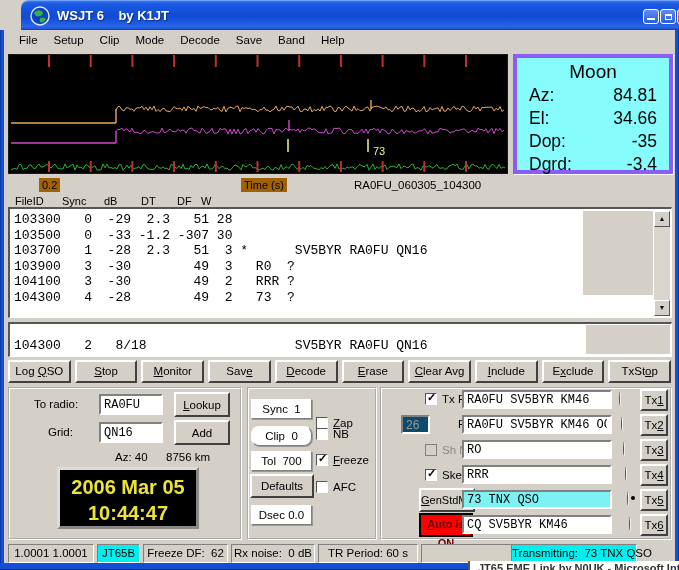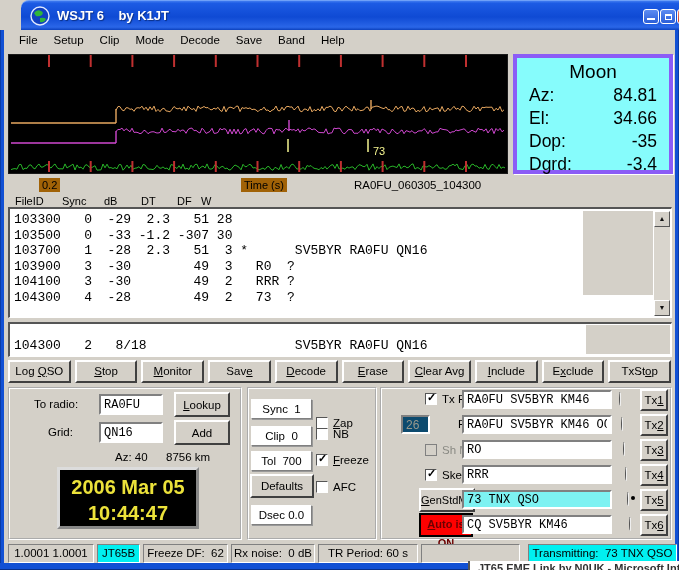--- a/index.html
+++ b/index.html
@@ -267,21 +267,21 @@
 <span class="abs lbl" style="left:115px; top:451px;">Az: 40</span>
 <span class="abs lbl" style="left:166px; top:451px;">8756 km</span>
 <div class="abs clock">
   <div>2006 Mar 05</div>
   <div>10:44:47</div>
 </div>
 
 
 <div class="abs panel panel-mid"></div>
 <div class="abs flatbox" style="left:251px; top:399px; width:61px; height:20px;">Sync  1</div>
-<div class="abs flatbox" style="left:251px; top:426px; width:61px; height:20px;">Clip  0</div>
+<div class="abs flatbox" style="left:251px; top:426px; width:61px; height:20px;border-radius:8px;">Clip  0</div>
 <div class="abs flatbox" style="left:251px; top:451px; width:61px; height:20px;">Tol  700</div>
 <button class="btn abs" style="left:250px; top:474px; width:64px; height:24px;">Defaults</button>
 <div class="abs flatbox" style="left:251px; top:505px; width:61px; height:20px;">Dsec 0.0</div>
 
 <div class="cb" style="left:316px; top:417px;">
   <span class="box"></span>
   <span class="cb-label"><u>Z</u>ap</span>
 </div>
 <div class="cb" style="left:316px; top:428px;">
   <span class="box"></span>
@@ -343,21 +343,21 @@
 <button class="btn txbtn" style="top:489px;">Tx<u>5</u></button>
 <button class="btn txbtn" style="top:514px;">Tx<u>6</u></button>
 
 
 <div class="seg" style="left:8px; width:86px;">1.0001 1.0001</div>
 <div class="seg cyan" style="left:97px; width:43px;">JT65B</div>
 <div class="seg" style="left:143px; width:85px;">Freeze DF:  62</div>
 <div class="seg" style="left:231px; width:84px;">Rx noise:  0 dB</div>
 <div class="seg" style="left:318px; width:100px;">TR Period: 60 s</div>
 <div class="seg" style="left:421px; width:99px;"></div>
-<div class="seg cyan" style="left:528px; width:149px;">Transmitting:  73 TNX QSO</div>
+<div class="seg cyan" style="left:511px; width:126px;">Transmitting:  73 TNX QSO</div>
 
 
 <div class="abs iestrip">
   <span>JT65 EME Link by N0UK - Microsoft Internet Explorer</span>
 </div>
 
 
 
 
 </body></html>

